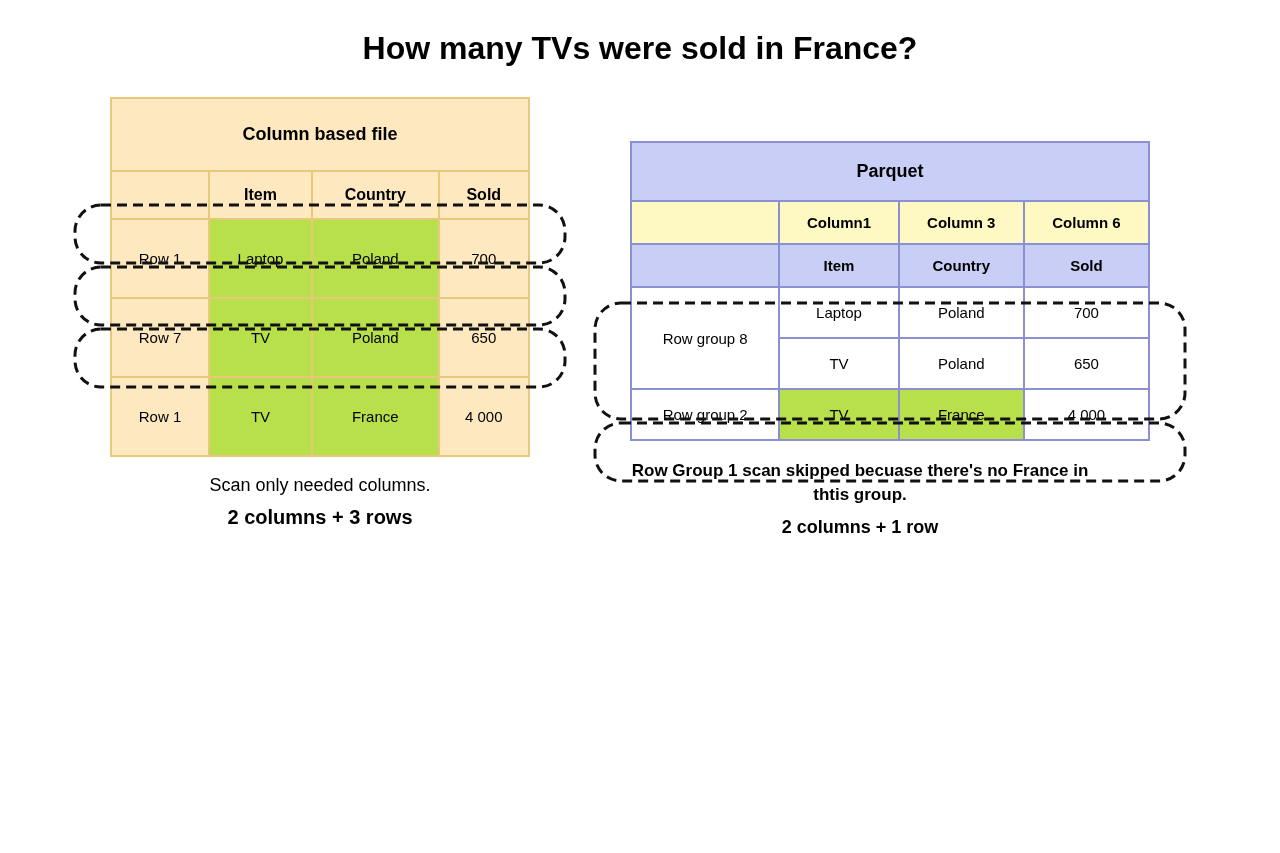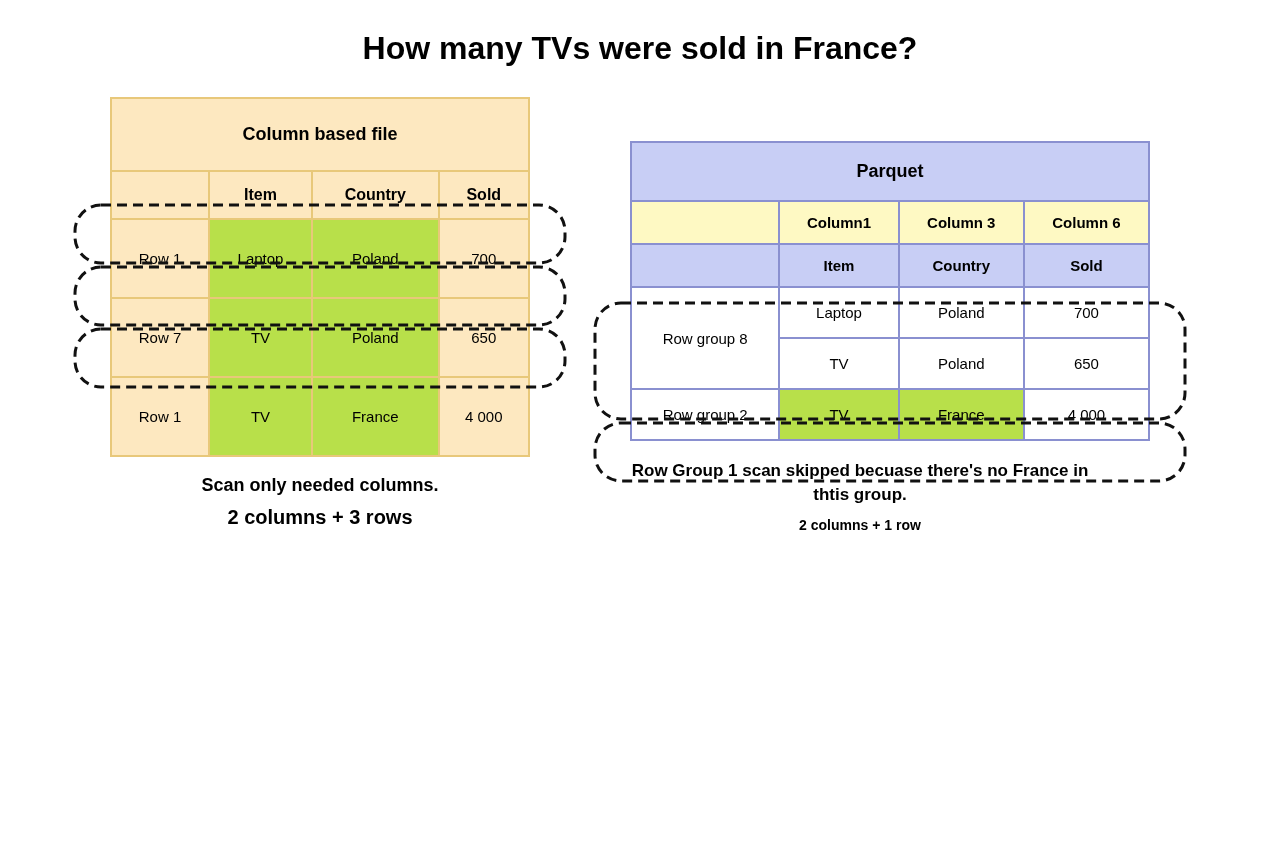--- a/index.html
+++ b/index.html
@@ -75,21 +75,21 @@
       position: absolute;
       top: 0; left: 0; width: 100%; height: 100%;
       pointer-events: none;
     }
     .left-caption {
       margin-top: 18px;
       text-align: center;
     }
     .left-caption .scan-text {
       font-size: 18px;
-      font-weight: bold;
+      font-weight: normal;
       margin-bottom: 10px;
     }
     .left-caption .cols-rows {
       font-size: 20px;
       font-weight: bold;
     }
 
     
     .right-diagram {
       display: flex;
@@ -151,21 +151,21 @@
       text-align: center;
       max-width: 460px;
     }
     .right-caption .scan-text {
       font-size: 17px;
       font-weight: bold;
       margin-bottom: 10px;
       line-height: 1.4;
     }
     .right-caption .cols-rows {
-      font-size: 14px;
+      font-size: 18px;
       font-weight: bold;
     }
   </style>
 </head>
 <body>
 
 <h1 class="main-title">How many TVs were sold in France?</h1>
 
 <div class="diagrams">
 

